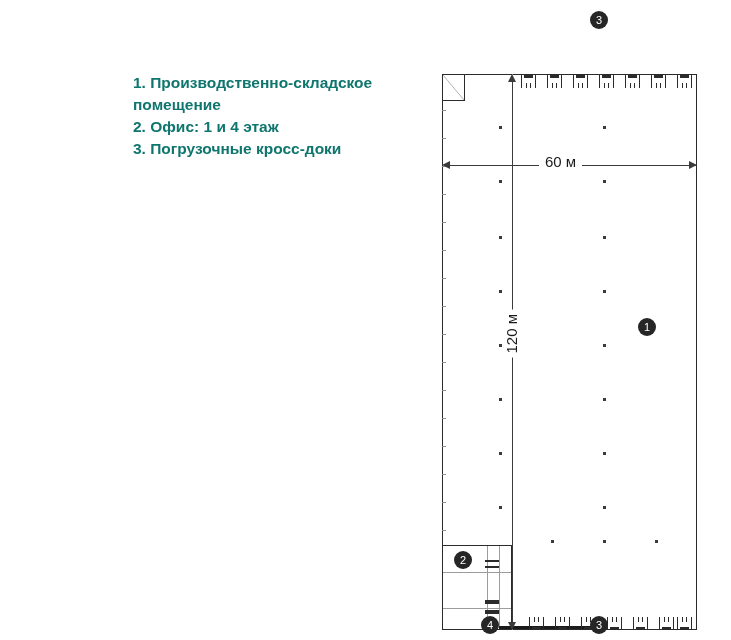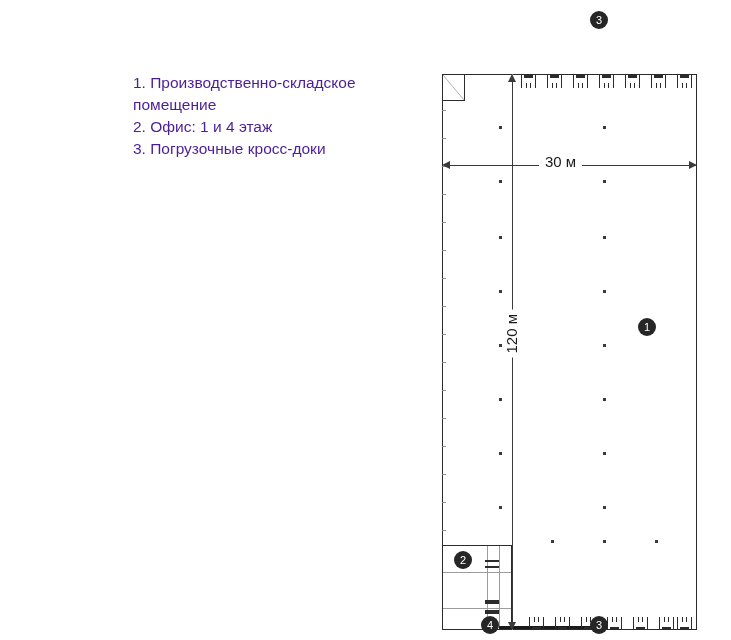--- a/index.html
+++ b/index.html
@@ -17,21 +17,22 @@
   }
 
   
   #legend {
     position: absolute;
     left: 133px;
     top: 72px;
     width: 300px;
     font-size: 15.5px;
     line-height: 22px;
-    color: #4c1d95;
+    color: #0f766e;
+    font-weight: bold;
   }
   #legend .legend-line {
     white-space: pre-wrap;
   }
 
   
   #plan {
     position: absolute;
     left: 437px;
     top: 40px;
@@ -306,21 +307,21 @@
   <div class="edge-tick" style="left:5px;top:350px;"></div>
   <div class="edge-tick" style="left:5px;top:378px;"></div>
   <div class="edge-tick" style="left:5px;top:406px;"></div>
   <div class="edge-tick" style="left:5px;top:434px;"></div>
   <div class="edge-tick" style="left:5px;top:462px;"></div>
   <div class="edge-tick" style="left:5px;top:490px;"></div>
 
   <div class="dim-h" style="left:12px;top:125px;width:247px;"></div>
   <div class="arrow left" style="left:5px;top:121px;"></div>
   <div class="arrow right" style="left:252px;top:121px;"></div>
-  <div class="dim-label-h" style="left:102px;top:113px;">30 м</div>
+  <div class="dim-label-h" style="left:102px;top:113px;">60 м</div>
 
   <div class="dim-v" style="left:75px;top:42px;height:540px;"></div>
   <div class="arrow up" style="left:71px;top:34px;"></div>
   <div class="arrow down" style="left:71px;top:582px;"></div>
   <div class="dim-label-v" style="left:66px;top:270px;">120 м</div>
 
   <div class="marker" style="left:153px;top:-29px;">3</div>
   <div class="marker" style="left:201px;top:278px;">1</div>
   <div class="marker" style="left:17px;top:511px;">2</div>
   <div class="marker" style="left:44px;top:576px;">4</div>

